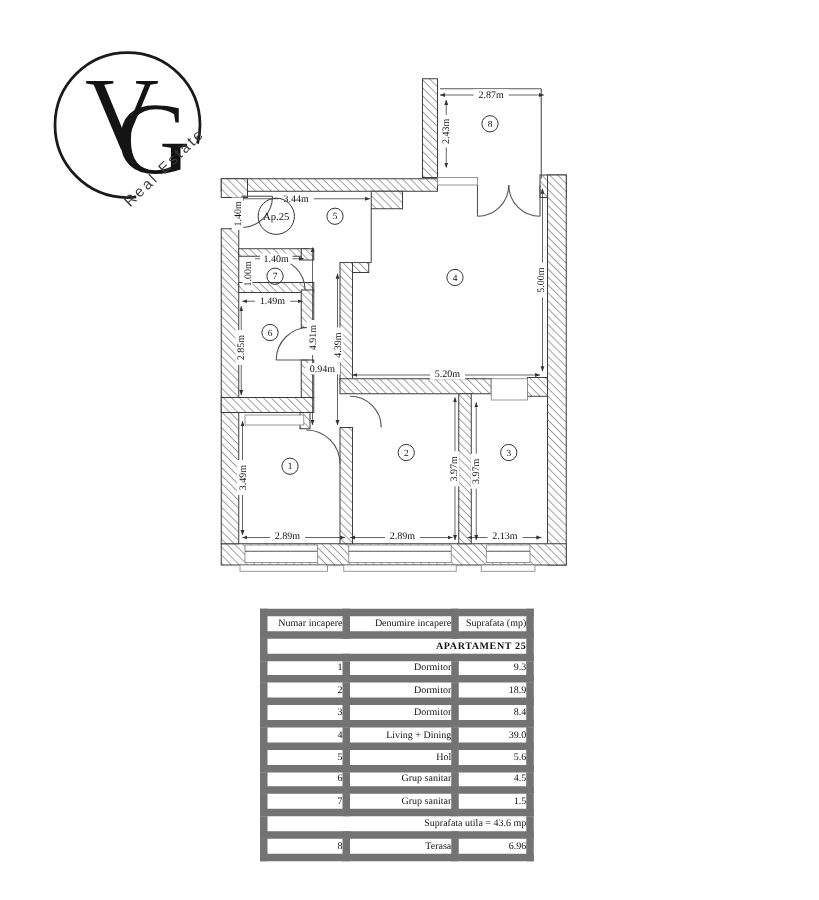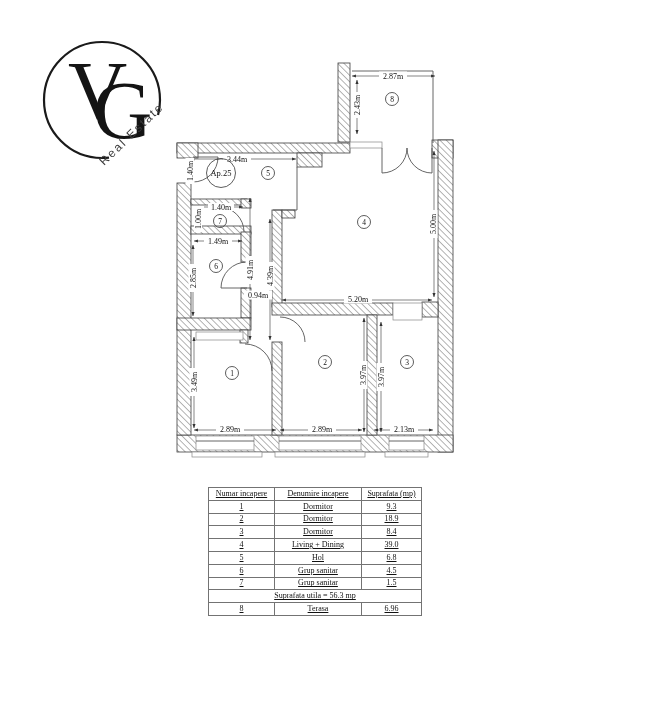--- a/index.html
+++ b/index.html
@@ -12,22 +12,22 @@
   .lite{stroke:#888;stroke-width:0.7;fill:#fff;}
   .door{stroke:#555;stroke-width:0.9;fill:none;}
   .dim{stroke:#333;stroke-width:0.6;fill:none;}
   .dimtxt{font-size:8px;}
   .roomc{fill:none;stroke:#333;stroke-width:0.8;}
   .roomn{font-size:7.5px;text-anchor:middle;}
   .lbl-bg{fill:#ffffff;}
   .tbl{position:absolute;left:208px;top:487px;width:213px;}
   .tbl table{width:100%;border-collapse:collapse;table-layout:fixed;
              font-family:"Liberation Serif",serif;font-size:8px;color:#111;}
-  .tbl td{border:1px solid #737373;text-align:center;vertical-align:middle;
-          padding:0;height:11.8px;line-height:1;overflow:hidden;text-decoration:underline;}
+  .tbl td{border:6px solid #737373;text-align:right;vertical-align:middle;
+          padding:0;height:11.8px;line-height:1;overflow:hidden;}
   .tbl .grp td{font-weight:bold;letter-spacing:0.5px;}
   .logo-v,.logo-g{font-family:"Liberation Serif",serif;font-size:82px;fill:#141414;}
   .logo-tag{font-family:"Liberation Sans",sans-serif;font-size:12px;fill:#3a3a3a;letter-spacing:2px;}
 </style>
 </head>
 <body>
 
 <svg width="655" height="720" viewBox="0 0 655 720">
   <defs>
     <pattern id="hatch" patternUnits="userSpaceOnUse" width="4.5" height="4.5" patternTransform="rotate(-45)">
@@ -303,20 +303,23 @@
         <col style="width:66px">
         <col style="width:87px">
         <col style="width:60px">
       </colgroup>
     <tbody>
         <tr class="hdr">
       <td>Numar incapere</td>
       <td>Denumire incapere</td>
       <td>Suprafata (mp)</td>
     </tr>
+    <tr class="grp">
+      <td colspan="3">APARTAMENT 25</td>
+    </tr>
     <tr>
       <td>1</td>
       <td>Dormitor</td>
       <td>9.3</td>
     </tr>
     <tr>
       <td>2</td>
       <td>Dormitor</td>
       <td>18.9</td>
     </tr>
@@ -326,34 +329,34 @@
       <td>8.4</td>
     </tr>
     <tr>
       <td>4</td>
       <td>Living + Dining</td>
       <td>39.0</td>
     </tr>
     <tr>
       <td>5</td>
       <td>Hol</td>
-      <td>6.8</td>
+      <td>5.6</td>
     </tr>
     <tr>
       <td>6</td>
       <td>Grup sanitar</td>
       <td>4.5</td>
     </tr>
     <tr>
       <td>7</td>
       <td>Grup sanitar</td>
       <td>1.5</td>
     </tr>
     <tr>
-      <td colspan="3">Suprafata utila = 56.3 mp</td>
+      <td colspan="3">Suprafata utila = 43.6 mp</td>
     </tr>
     <tr>
       <td>8</td>
       <td>Terasa</td>
       <td>6.96</td>
     </tr>
   </tbody>
     </table>
 </div>
 

